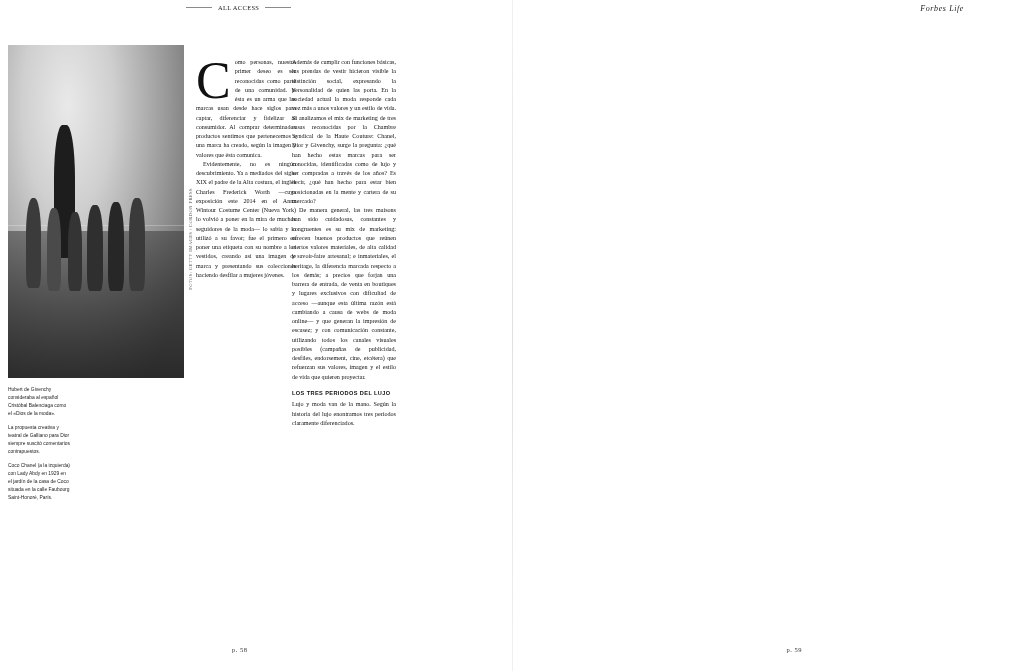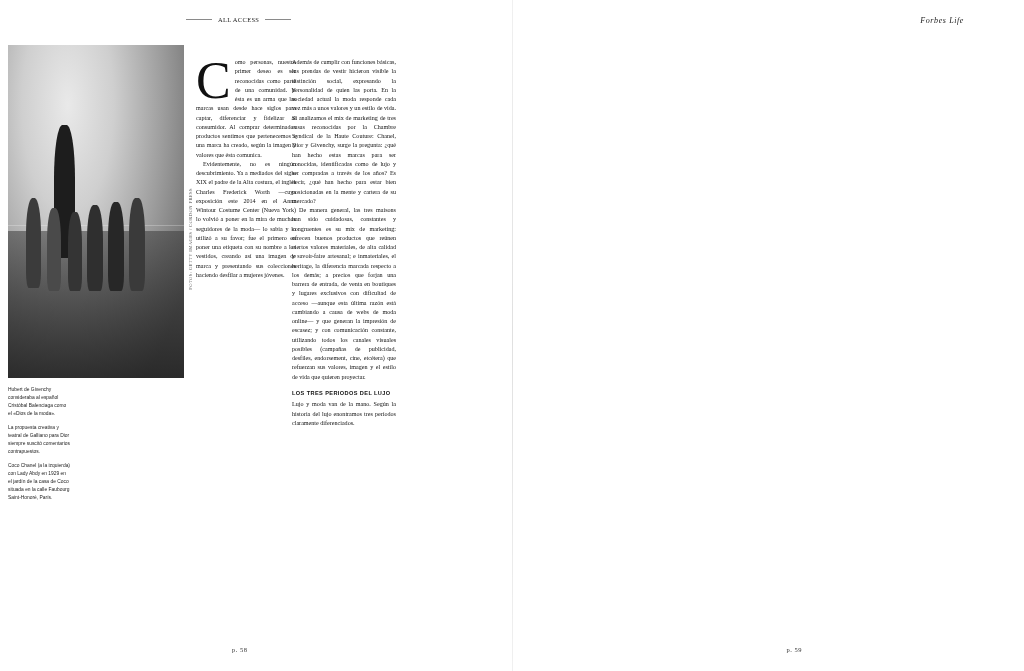--- a/index.html
+++ b/index.html
@@ -12,21 +12,21 @@
     overflow:hidden;
     position:relative;
   }
   .spread { position:absolute; inset:0; display:flex; }
   .page { position:relative; height:671px; background:#fff; }
   .page-left  { width:512px; }
   .page-right { width:512px; }
 
   
   .runhead {
-    position:absolute; top:16px;
+    position:absolute; top:4px;
     font-size:6.5px; letter-spacing:1.6px;
     text-transform:uppercase;
     color:#222;
     display:flex; align-items:center; gap:6px;
   }
   .runhead .rule { display:block; width:26px; height:1px; background:#8a8a8a; }
   .runhead-left { left:186px; }
   .runhead-right { right:60px; font-style:italic; letter-spacing:.6px; text-transform:none; font-size:8px; }
 
   .folio {

